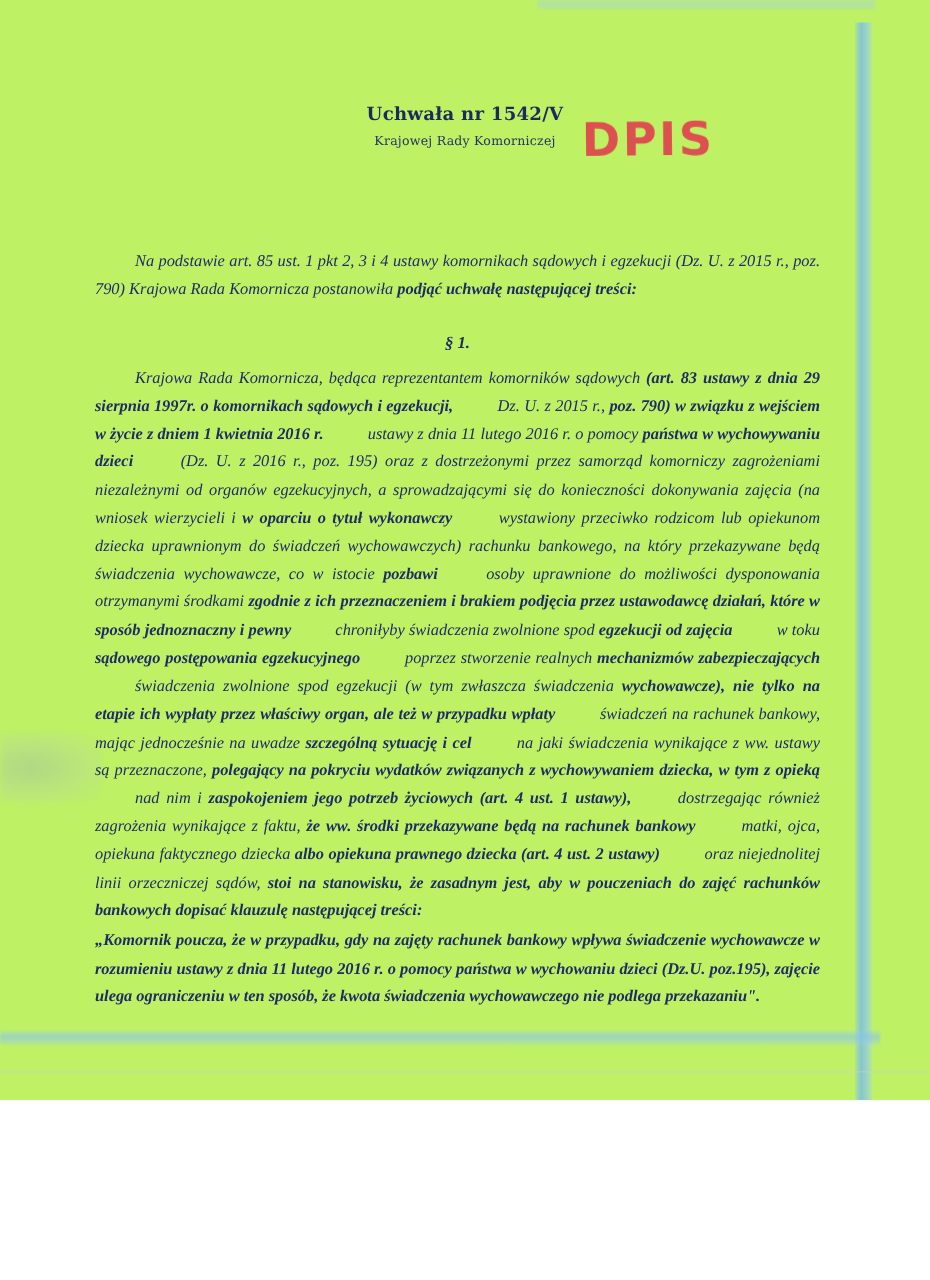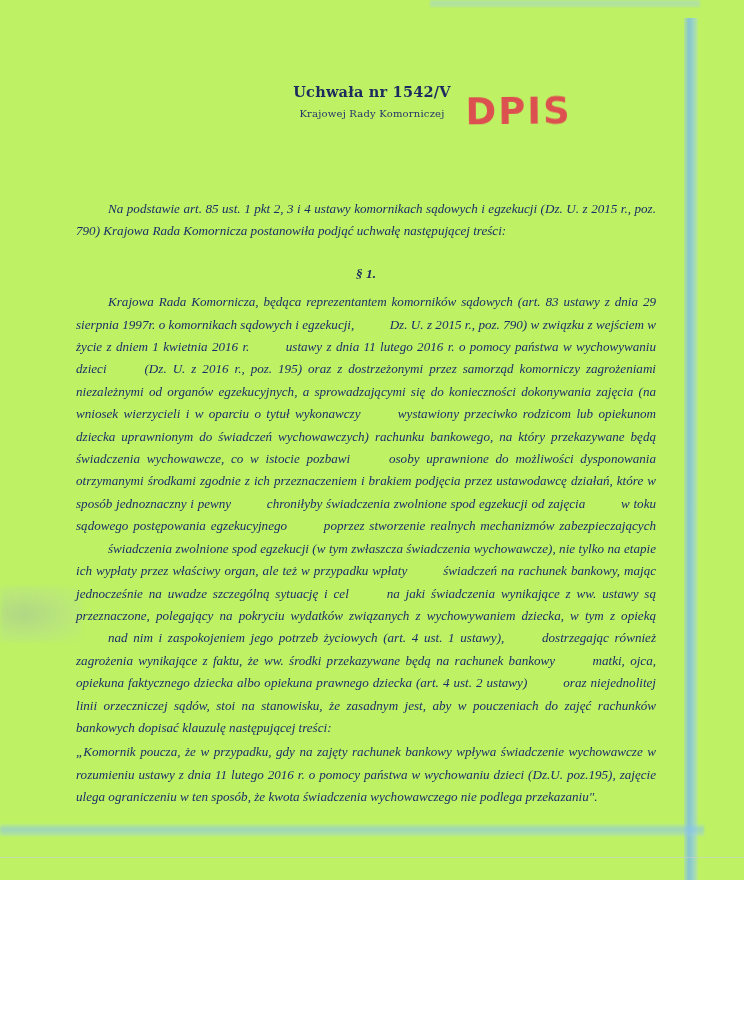--- a/index.html
+++ b/index.html
@@ -159,26 +159,26 @@
   .section-mark {
     text-align: center;
     font-weight: bold;
     font-size: 13.4px;
     font-style: italic;
     margin-top: 20px !important;
     margin-bottom: 6px !important;
     color: #1d2a5e;
   }
 
-  .b { font-weight: normal; }
+  .b { font-weight: bold; }
   .r { font-weight: normal; margin-left: 32px; }
 
   .quote-block {
     margin-top: 2px !important;
-    font-weight: normal;
+    font-weight: bold;
   }
 </style>
 </head>
 <body>
 
 <div class="page">
 
   <div class="scan-band-topstub"></div>
   <div class="scan-band-right"></div>
   <div class="scan-band-bottom"></div>

